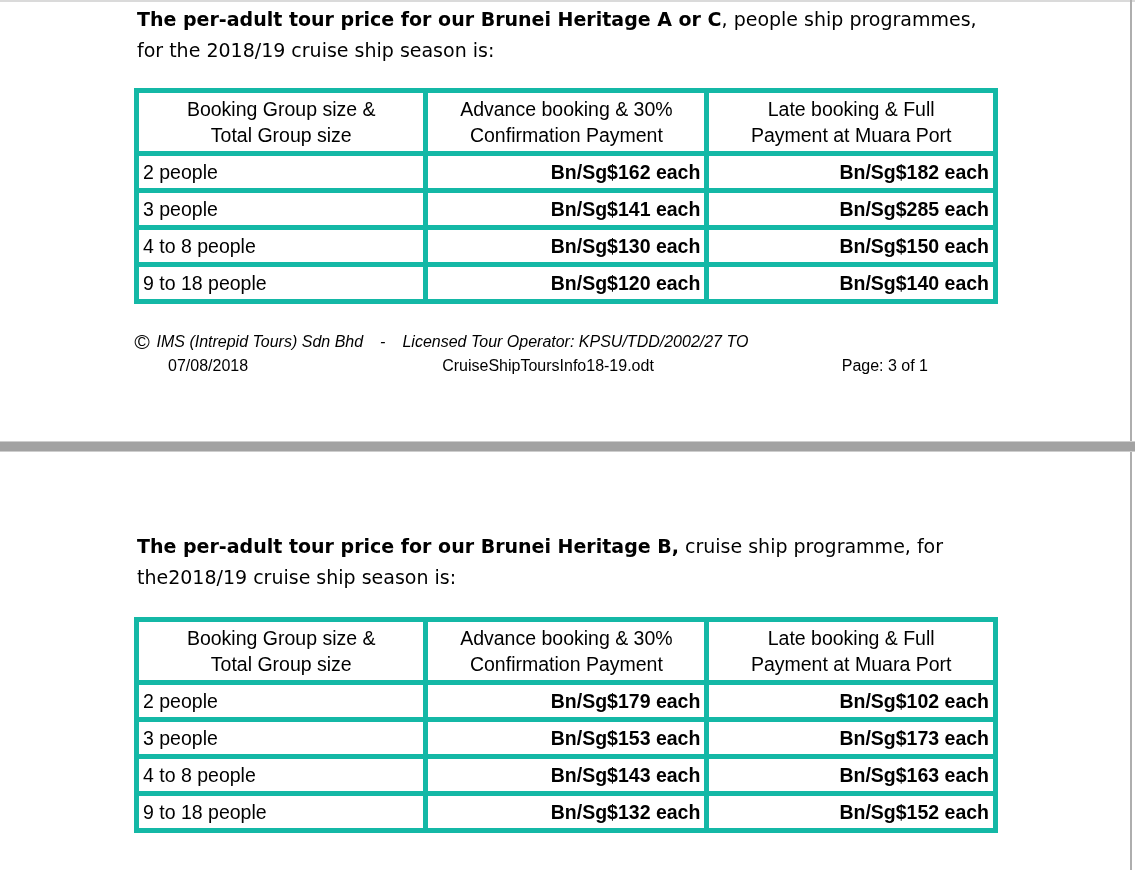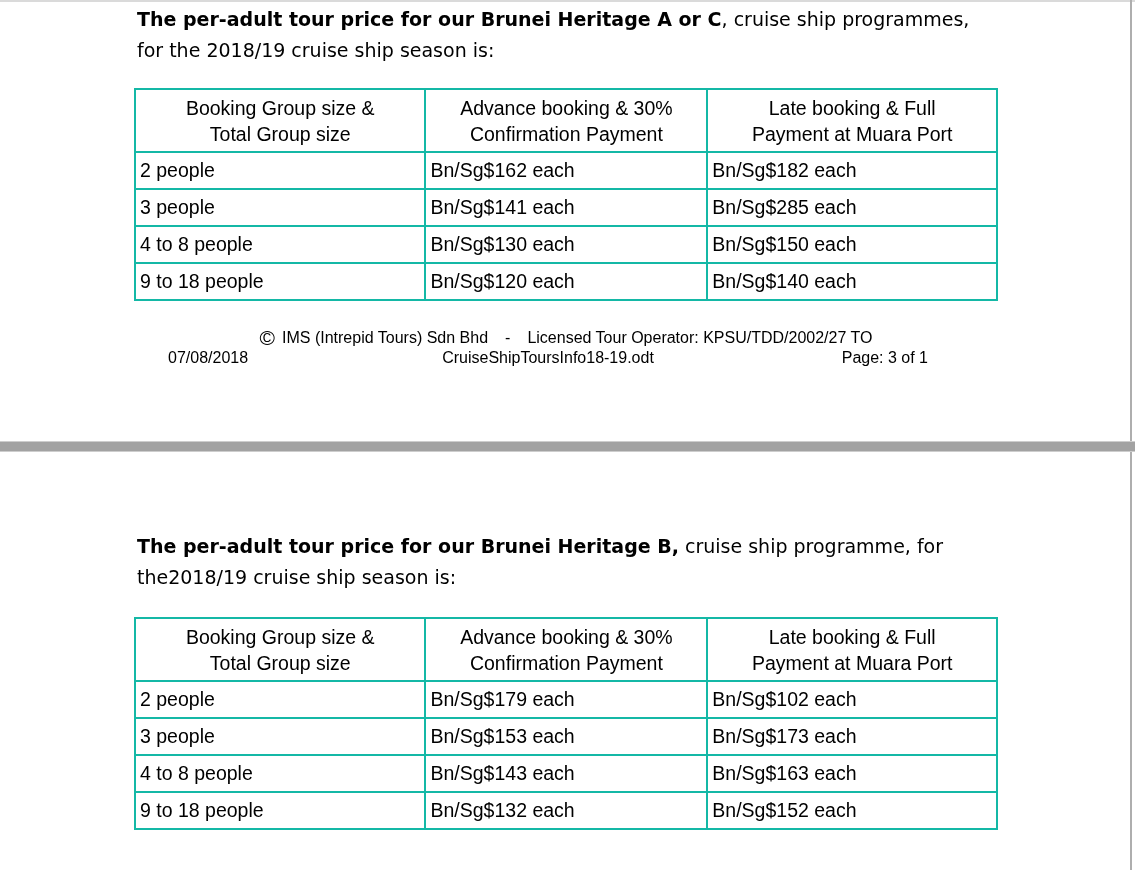--- a/index.html
+++ b/index.html
@@ -28,53 +28,53 @@
   .price-table{
     position:absolute;left:134px;width:864px;
     border-collapse:collapse;table-layout:fixed;
     font-size:19.5px;
   }
   #table-1{top:88px;}
   #table-2{top:617px;}
   .price-table col.c0{width:33.7%;}
   .price-table col.c1{width:32.7%;}
   .price-table col.c2{width:33.6%;}
-  .price-table th,.price-table td{border:2px solid #14b8a6;box-sizing:border-box;}
+  .price-table th,.price-table td{border:5px solid #14b8a6;box-sizing:border-box;}
   .price-table th{
     height:63px;font-weight:normal;text-align:center;
     vertical-align:middle;line-height:26px;padding:2px 4px;
   }
   .price-table td{height:37px;vertical-align:middle;padding:0 4px;}
   .price-table td.left{text-align:left;}
-  .price-table td.center{text-align:left;}
+  .price-table td.center{text-align:right;font-weight:bold;}
   .hdrspan{display:inline-block;}
   .hw0{max-width:208px;}
   .hw1{max-width:218px;}
   .hw2{max-width:212px;}
   
   .footer{position:absolute;left:134px;top:328px;width:864px;font-size:16px;}
-  .footer .f1{text-align:center;line-height:20px;white-space:nowrap;}
+  .footer .f1{text-align:left;line-height:28px;white-space:nowrap;font-style:italic;}
   .footer .f1 .copy{font-size:21px;vertical-align:-2px;margin-right:7px;}
   .footer .f1 .dash{display:inline-block;margin:0 17px;}
   .footer .f2{
     display:grid;grid-template-columns:1fr auto 1fr;
     margin-top:0;padding:0 70px 0 34px;line-height:20px;
   }
   .footer .f2 .date{justify-self:start;}
   .footer .f2 .file{justify-self:center;text-align:right;}
   .footer .f2 .pg{justify-self:end;}
 </style>
 </head>
 <body>
 
 <div class="top-edge"></div>
 <div class="right-edge"></div>
 
 <div class="heading" id="heading-1">
-  <div class="hline"><span class="hbold">The per-adult tour price for our Brunei Heritage A or C</span><span>, cruise ship programmes,</span></div>
+  <div class="hline"><span class="hbold">The per-adult tour price for our Brunei Heritage A or C</span><span>, people ship programmes,</span></div>
   <div class="hline"><span>for the 2018/19 cruise ship season is:</span></div>
 </div>
 
 <table class="price-table" id="table-1">
   <colgroup>
       <col class="c0">
       <col class="c1">
       <col class="c2">
     </colgroup>
   <thead>

